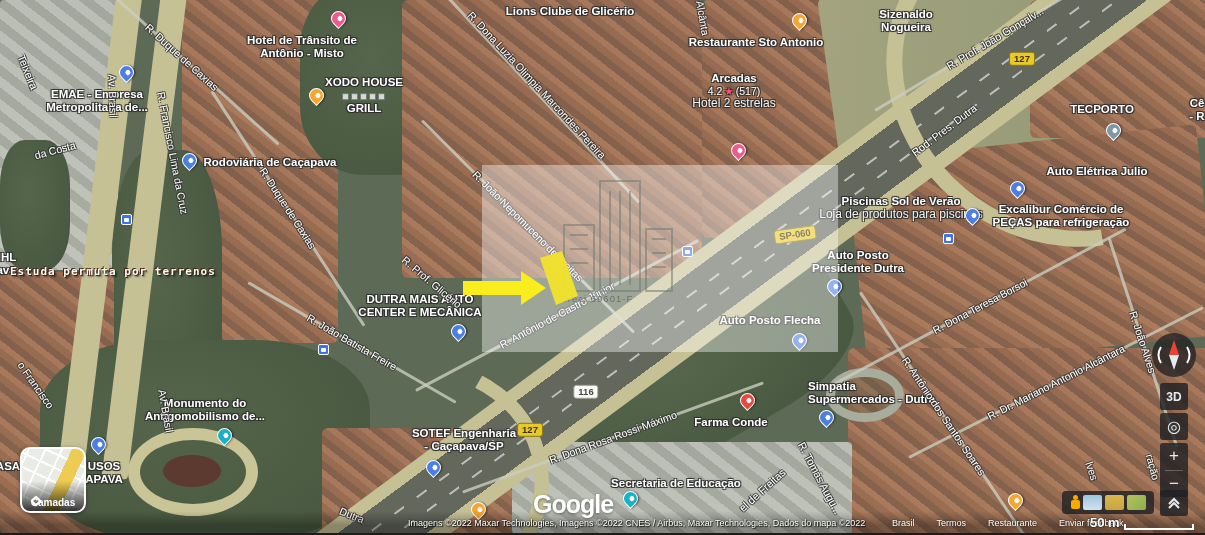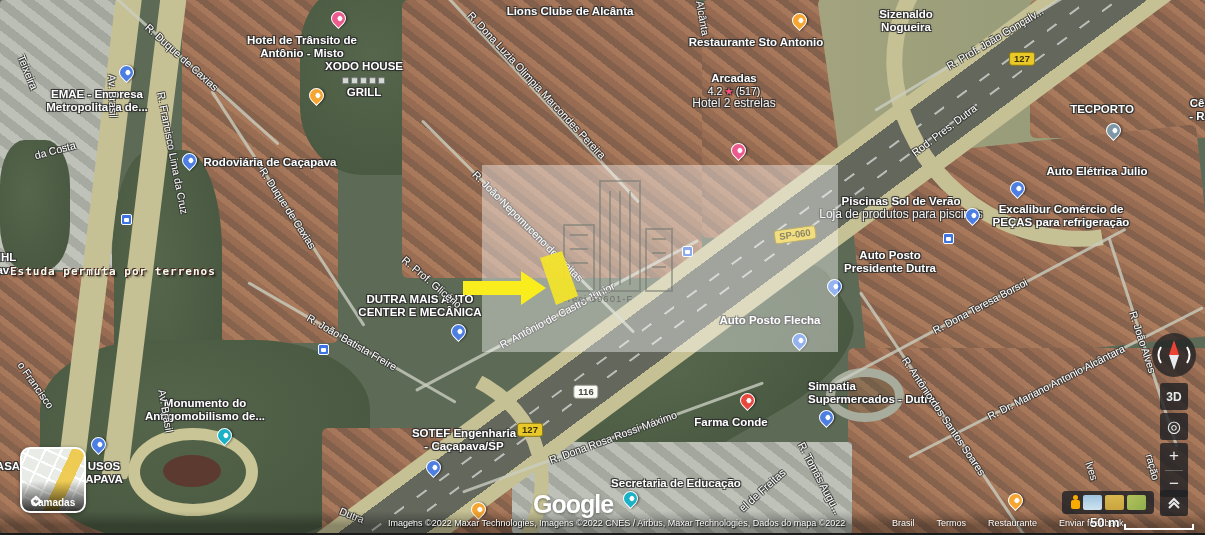--- a/index.html
+++ b/index.html
@@ -99,21 +99,21 @@
   #camadas .lbl{position:absolute;left:0;bottom:3px;width:100%;text-align:center;color:#fff;
      font-size:10px;font-weight:bold;}
   #camadas .dia{position:absolute;left:10px;bottom:6px;width:8px;height:8px;border:2px solid #fff;
      transform:rotate(45deg);border-radius:1px;}
 
   
   #attrib-strip{position:absolute;left:0;bottom:0;width:100%;height:24px;
      background:linear-gradient(180deg,rgba(0,0,0,0),rgba(0,0,0,.30) 60%);}
   .ftxt{position:absolute;color:#fff;font-size:9px;white-space:nowrap;
      text-shadow:0 0 2px rgba(0,0,0,.9),1px 1px 1px rgba(0,0,0,.8);}
-  #attribution{left:388px;top:518px;}
+  #attribution{left:408px;top:518px;}
   #flinks{position:absolute;left:884px;top:518px;display:flex;gap:14px;}
   #flinks span{color:#fff;font-size:9px;text-shadow:0 0 2px rgba(0,0,0,.9);cursor:pointer;padding-left:8px;}
   #google-logo{position:absolute;left:533px;top:490px;color:#fff;font-size:25px;font-weight:bold;
      letter-spacing:-1px;text-shadow:0 1px 3px rgba(0,0,0,.45);}
   #scalebox{position:absolute;left:1090px;top:515px;display:flex;align-items:flex-end;gap:4px;}
   #scalebox .stxt{color:#fff;font-size:13px;font-weight:bold;text-shadow:0 0 2px #000;}
   #scalebox .sbar{width:70px;height:6px;border-left:2px solid #fff;border-right:2px solid #fff;
      border-bottom:2px solid #fff;}
   #bottomedge{position:absolute;left:0;bottom:0;width:100%;height:2px;background:#1c1c1c;}
   #annot-svg{position:absolute;left:0;top:0;pointer-events:none;}
@@ -162,38 +162,38 @@
   <div class="sline" style="left:794px;top:415px;width:300px;transform:rotate(56deg);"></div>
   <div class="sline" style="left:148px;top:207px;width:280px;transform:rotate(57deg);"></div>
   <div class="sline" style="left:453px;top:436px;width:320px;transform:rotate(-20deg);"></div>
   <div class="sline" style="left:232px;top:341px;width:240px;transform:rotate(30deg);"></div>
   <div class="sline" style="left:1033px;top:341px;width:220px;transform:rotate(72deg);"></div>
   <div class="sline" style="left:52px;top:56px;width:260px;transform:rotate(42deg);"></div>
   <div class="sline" style="left:855px;top:37px;width:280px;transform:rotate(-31deg);"></div>
 
   <div id="labels">
       <div class="plabel" style="left: 570px; top: 12px;">
-        <div>Lions Clube de Alcânta</div>
+        <div>Lions Clube de Glicério</div>
       </div>
       <div class="plabel" style="left: 302px; top: 47px;">
         <div>Hotel de Trânsito de</div>
         <div>Antônio - Misto</div>
       </div>
       <div class="plabel" style="left: 906px; top: 21px;">
         <div>Sizenaldo</div>
         <div>Nogueira</div>
       </div>
       <div class="plabel" style="left: 756px; top: 43px;">
         <div>Restaurante Sto Antonio</div>
       </div>
       <div class="plabel" style="left: 97px; top: 101px;">
         <div>EMAE - Empresa</div>
         <div>Metropolitana de...</div>
       </div>
-      <div class="plabel" style="left: 364px; top: 80px;">
+      <div class="plabel" style="left: 364px; top: 96px;">
         <div>XODO HOUSE<div class="amen"><span></span><span></span><span></span><span></span><span></span></div></div>
         <div>GRILL</div>
       </div>
       <div class="plabel" style="left: 734px; top: 92px;">
         <div>Arcadas</div>
         <div class="rate"><span>4.2</span><span class="star">★</span><span>(517)</span></div>
         <div class="sub">Hotel 2 estrelas</div>
       </div>
       <div class="plabel" style="left: 1102px; top: 110px;">
         <div>TECPORTO</div>
@@ -206,21 +206,21 @@
         <div>Auto Elétrica Julio</div>
       </div>
       <div class="plabel" style="left: 901px; top: 209px;">
         <div>Piscinas Sol de Verão</div>
         <div class="sub">Loja de produtos para piscinas</div>
       </div>
       <div class="plabel" style="left: 1061px; top: 216px;">
         <div>Excalibur Comércio de</div>
         <div>PEÇAS para refrigeração</div>
       </div>
-      <div class="plabel" style="left: 890px; top: 262px;">
+      <div class="plabel" style="left: 858px; top: 262px;">
         <div>Auto Posto</div>
         <div>Presidente Dutra</div>
       </div>
       <div class="plabel" style="left: 770px; top: 321px;">
         <div>Auto Posto Flecha</div>
       </div>
       <div class="plabel" style="left: 420px; top: 306px;">
         <div>DUTRA MAIS AUTO</div>
         <div>CENTER E MECÂNICA</div>
       </div>

